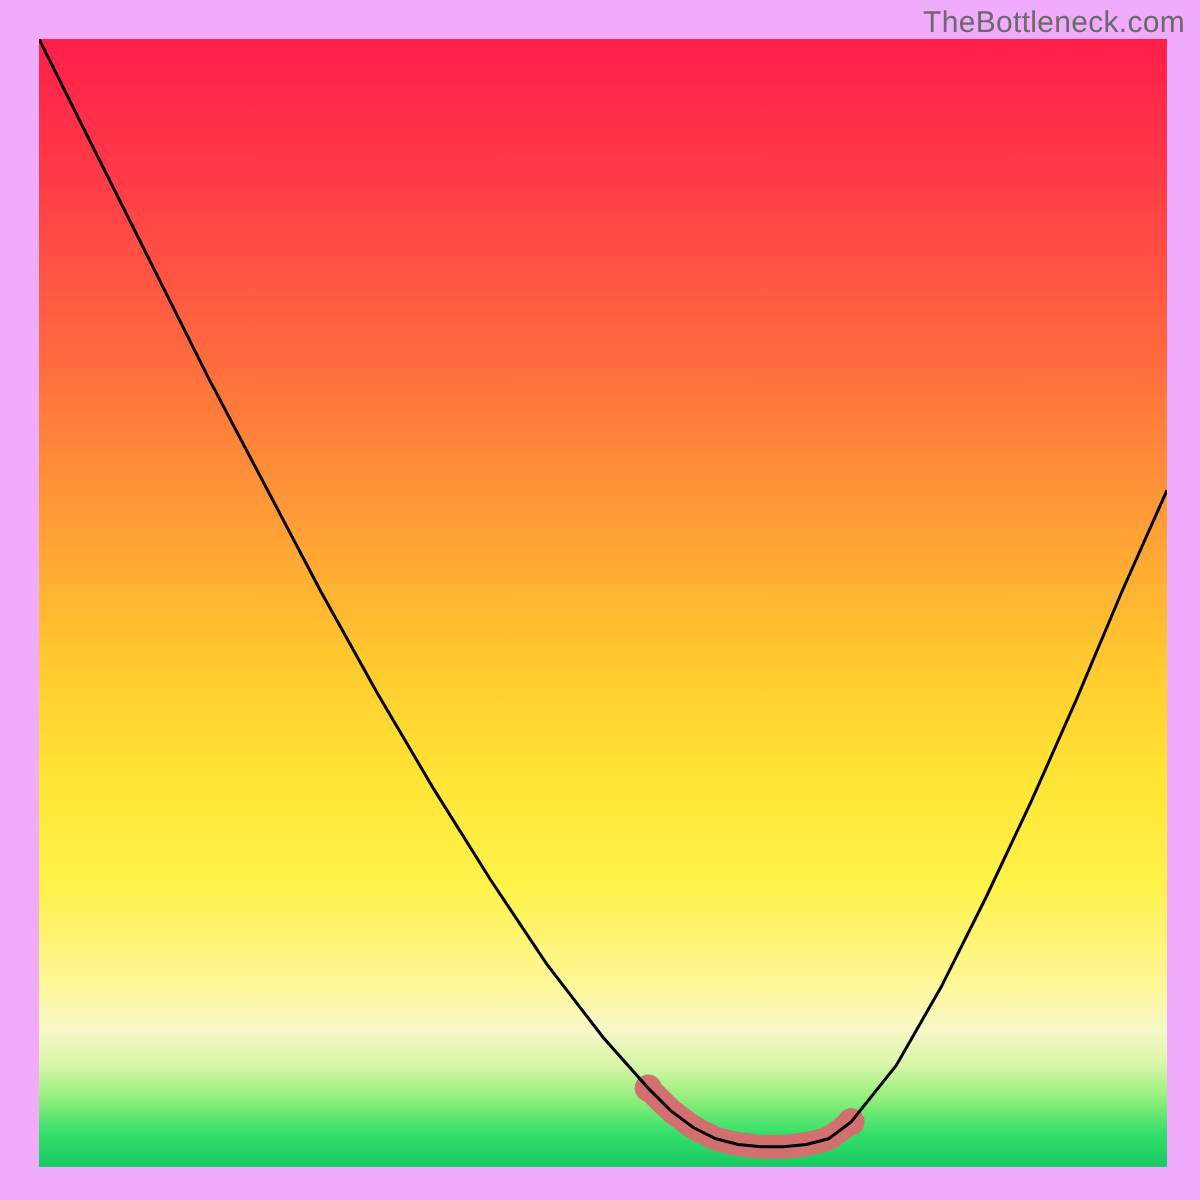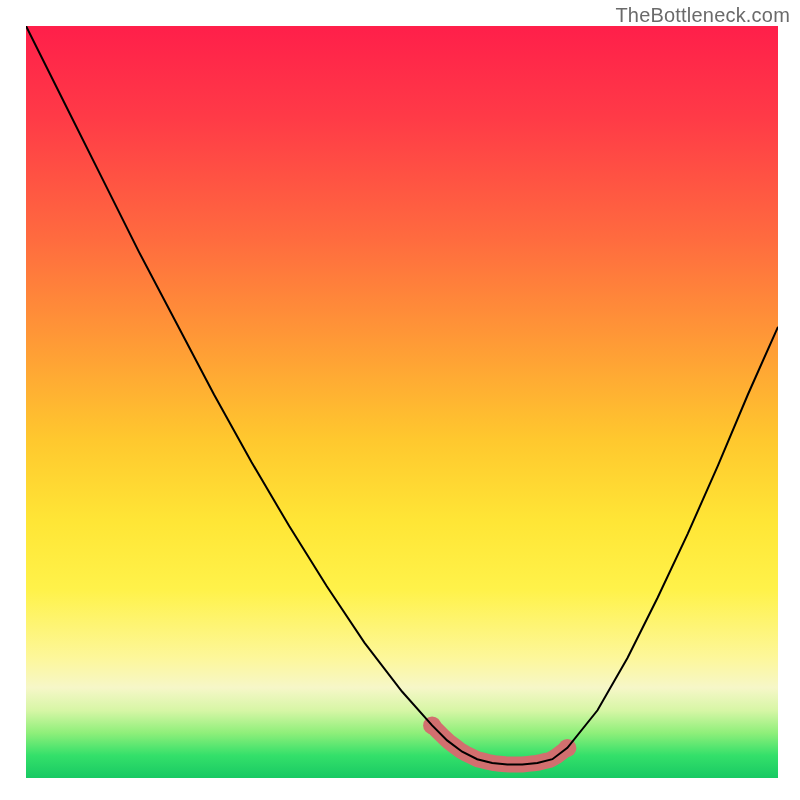--- a/index.html
+++ b/index.html
@@ -8,21 +8,21 @@
     width: 800px;
     height: 800px;
     background: #000;
     overflow: hidden;
     font-family: Arial, Helvetica, sans-serif;
   }
   .stage {
     position: relative;
     width: 800px;
     height: 800px;
-    background: #ffffff;
+    background: #f0abfc;
   }
   .watermark {
     position: absolute;
     top: 4px;
     right: 10px;
     color: #6a6a6a;
     font-size: 20px;
     font-weight: 500;
     letter-spacing: 0.2px;
     z-index: 5;

